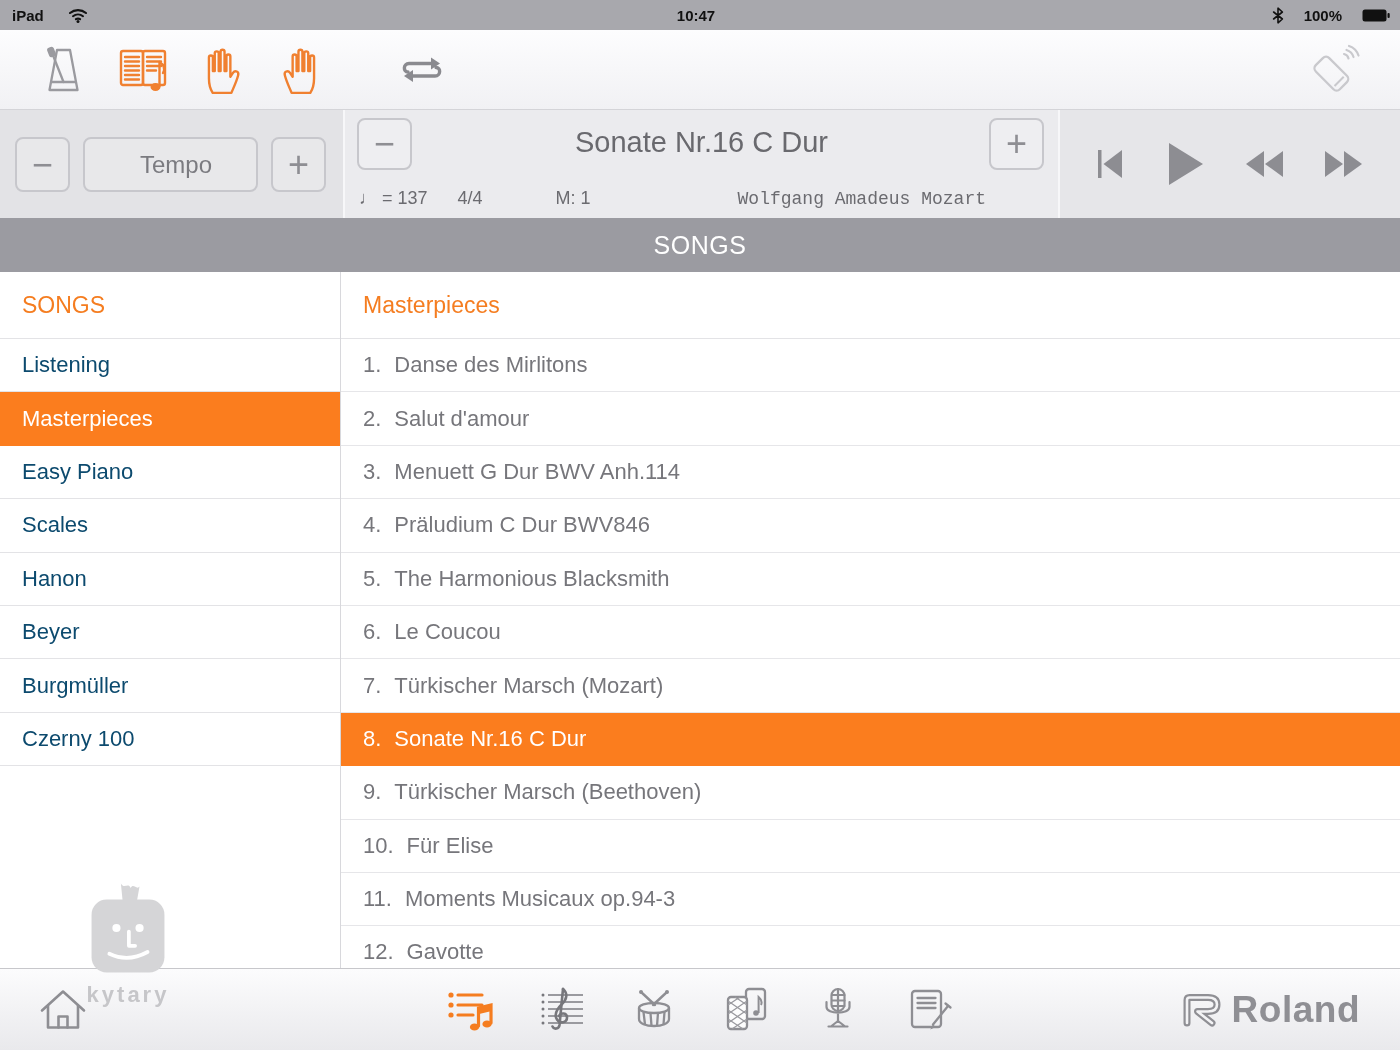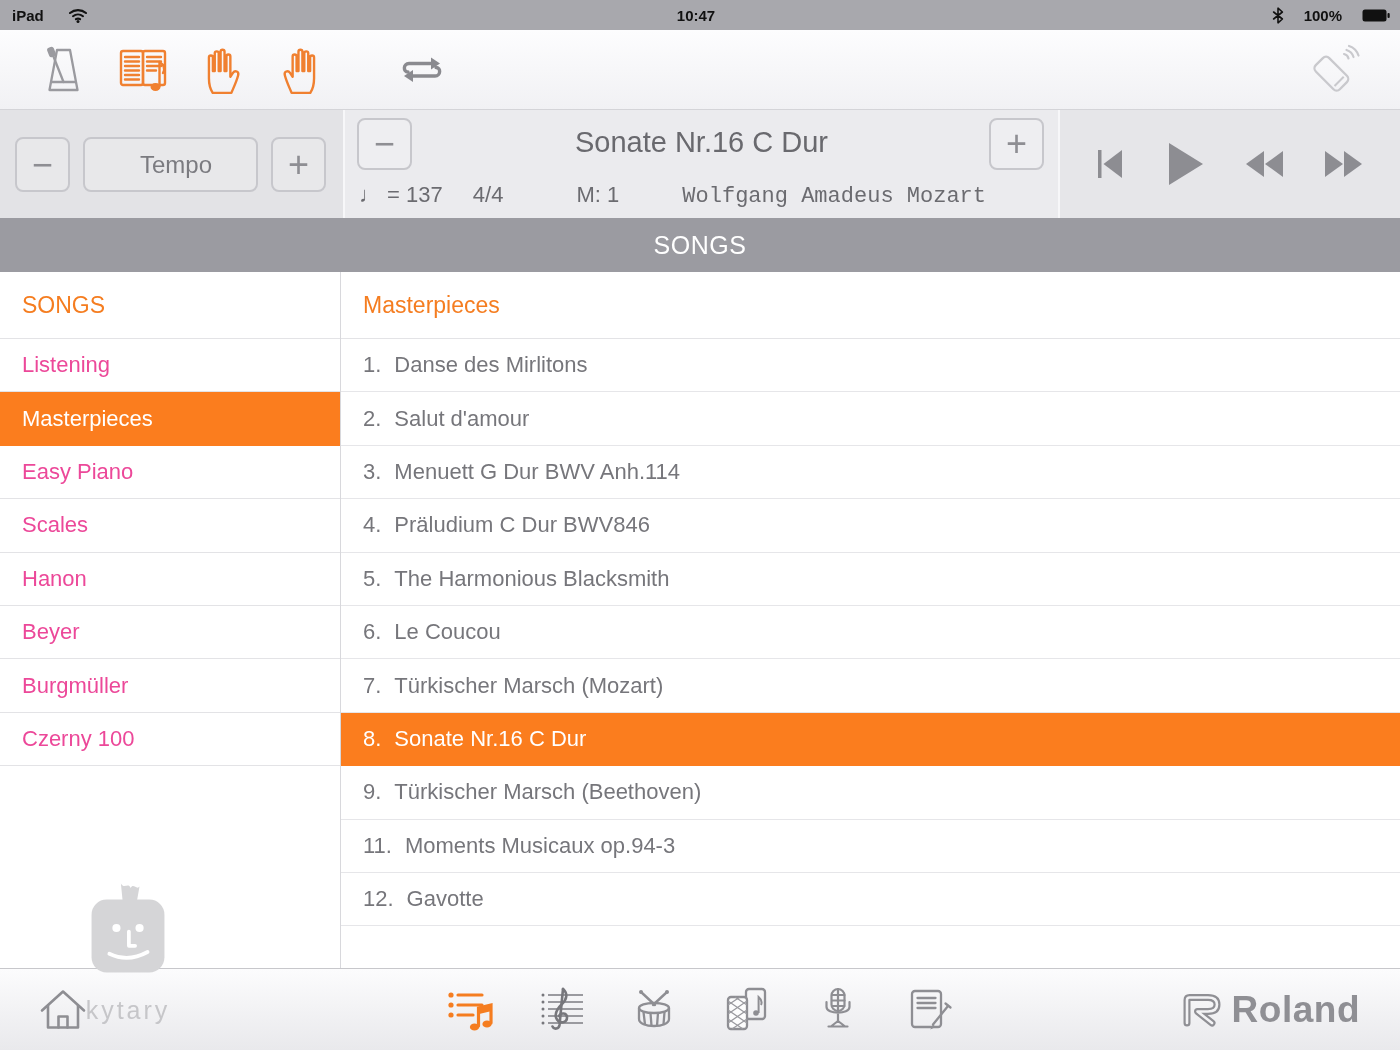--- a/index.html
+++ b/index.html
@@ -43,21 +43,21 @@
     border-left:2px solid #f7f7f9; border-right:2px solid #f7f7f9;
   }
   .song-minus { left:12px; top:8px; width:55px; height:52px; }
   .song-plus { right:14px; top:8px; width:55px; height:52px; }
   .song-title {
     position:absolute; top:16px; left:80px; right:80px; text-align:center;
     font-size:29px; color:#69696e; font-weight:400;
   }
   .song-info {
     position:absolute; bottom:9px; left:14px; right:0;
-    display:flex; align-items:baseline; font-size:22px; color:#6b6b70;
+    display:flex; align-items:baseline; font-size:18px; color:#6b6b70;
   }
   .si-sig { margin-left:30px;margin-top:32px; }
   .si-measure { margin-left:73px; }
   .si-composer { margin-left:auto; margin-right:72px;font-family:Liberation Mono, monospace; }
   .playback-panel {
     position:relative; flex:1; height:108px; background:#e6e6e9;
     display:flex; align-items:center; justify-content:center; gap:36px;
   }
   .pb-btn { background:none; border:none; cursor:pointer; display:flex; align-items:center; justify-content:center; }
   
@@ -68,33 +68,33 @@
   }
   
   .content { position:absolute; top:272px; left:0; width:1400px; height:696px; background:#fff; display:flex; overflow:hidden; }
   .sidebar { width:341px; height:100%; border-right:1px solid #d8d8dc; }
   .side-header, .list-header {
     height:67px; display:flex; align-items:center; padding-left:22px;
     color:#f57d20; font-size:23px; border-bottom:1px solid #e3e3e6;
   }
   .side-item {
     height:53.4px; display:flex; align-items:center; padding-left:22px;
-    color:#ec4899; font-size:22px; border-bottom:1px solid #e3e3e6; cursor:pointer;
+    color:#0c4a6e; font-size:22px; border-bottom:1px solid #e3e3e6; cursor:pointer;
   }
   .side-item.selected { background:#fb7d1e; color:#fff; border-bottom-color:#fb7d1e; }
   .song-list { flex:1; height:100%; overflow:hidden; }
   .list-row {
     height:53.4px; display:flex; align-items:center; padding-left:22px;
     color:#76767b; font-size:22px; border-bottom:1px solid #e6e6e9; cursor:pointer;
   }
   .list-row .num { margin-right:13px; }
   .list-row.selected { background:#fb7d1e; color:#fff; border-bottom-color:#fb7d1e; }
   
   .watermark { position:absolute; left:62px; top:880px; width:132px; text-align:center; z-index:6; pointer-events:none; }
-  .watermark-text { margin-top:16px; font-size:25px; font-weight:400; letter-spacing:3px; color:#c6c6c9; }
+  .watermark-text { margin-top:2px; font-size:22px; font-weight:700; letter-spacing:3px; color:#c6c6c9; }
   
   .bottom-toolbar {
     position:absolute; top:968px; left:0; width:1400px; height:82px;
     background:linear-gradient(180deg,#fcfcfd 0%,#e9e9ec 100%);
     border-top:1px solid #c7c7cb;
   }
   .home-btn { position:absolute; left:36px; top:50%; transform:translateY(-50%); background:none; border:none; cursor:pointer; }
   .bt-center {
     position:absolute; left:50%; top:50%; transform:translate(-50%,-50%);
     display:flex; align-items:center; gap:40px;
@@ -302,20 +302,24 @@
           </div>
           <div class="list-row selected">
             <span class="num">8.</span>
             <span>Sonate Nr.16 C Dur</span>
           </div>
           <div class="list-row">
             <span class="num">9.</span>
             <span>Türkischer Marsch (Beethoven)</span>
           </div>
           <div class="list-row">
+            <span class="num">10.</span>
+            <span>Für Elise</span>
+          </div>
+          <div class="list-row">
             <span class="num">11.</span>
             <span>Moments Musicaux op.94-3</span>
           </div>
           <div class="list-row">
             <span class="num">12.</span>
             <span>Gavotte</span>
           </div>
         </div>
     </div>
   </div>

